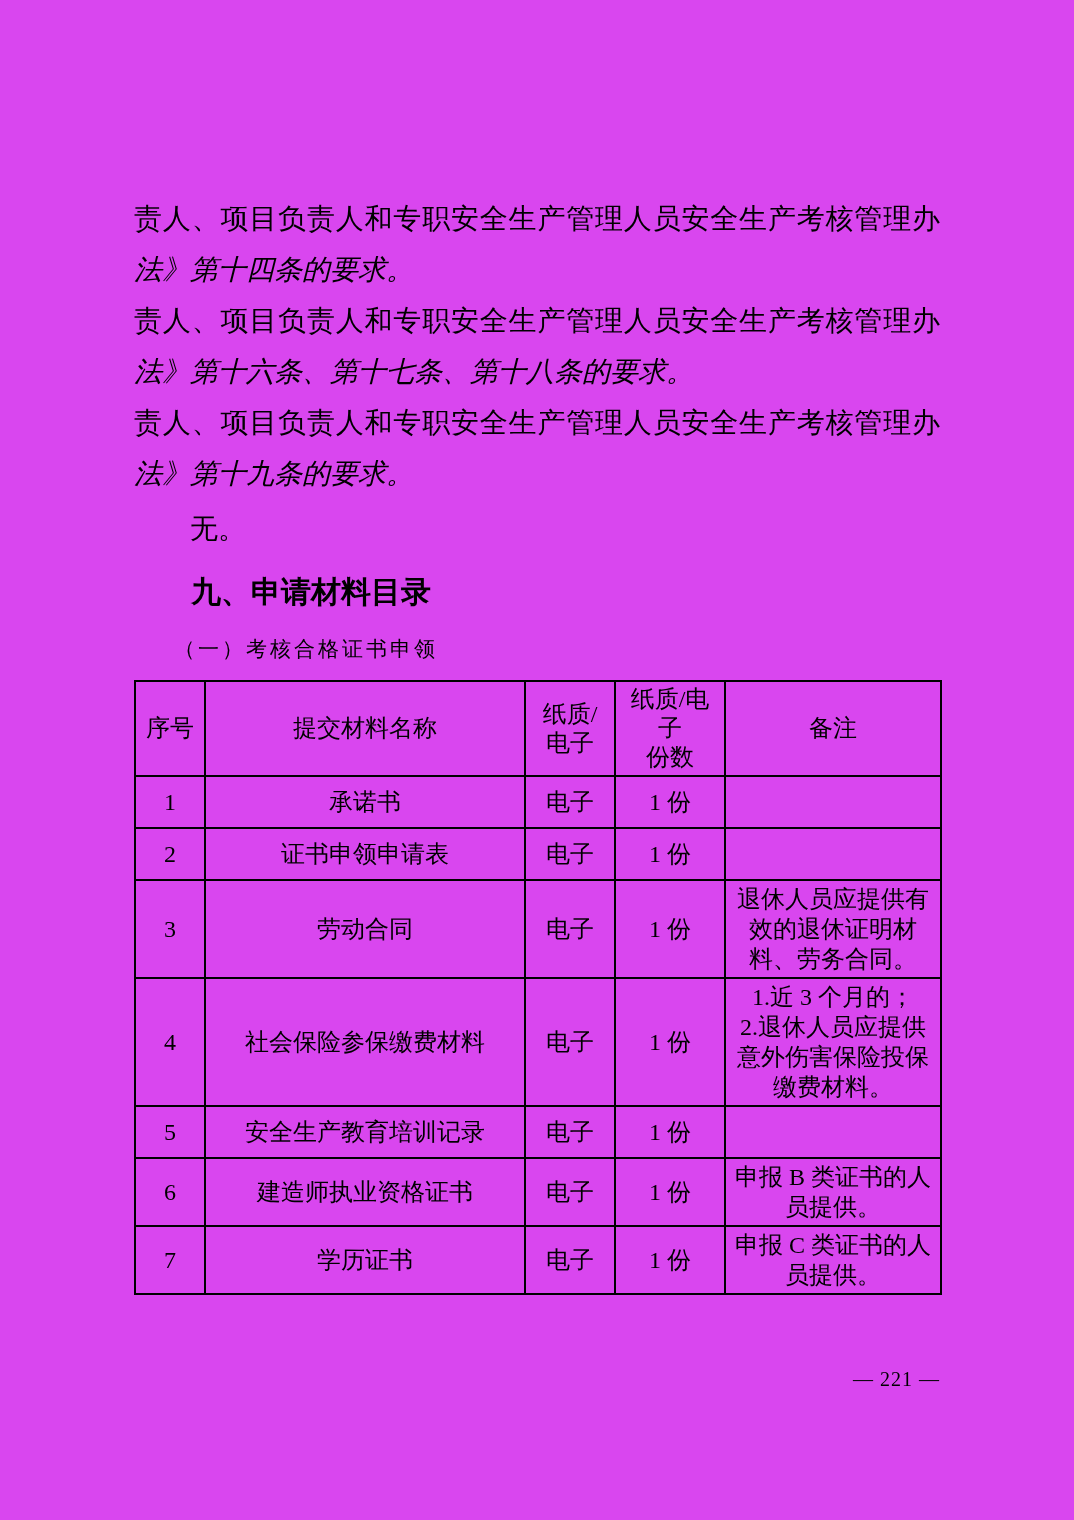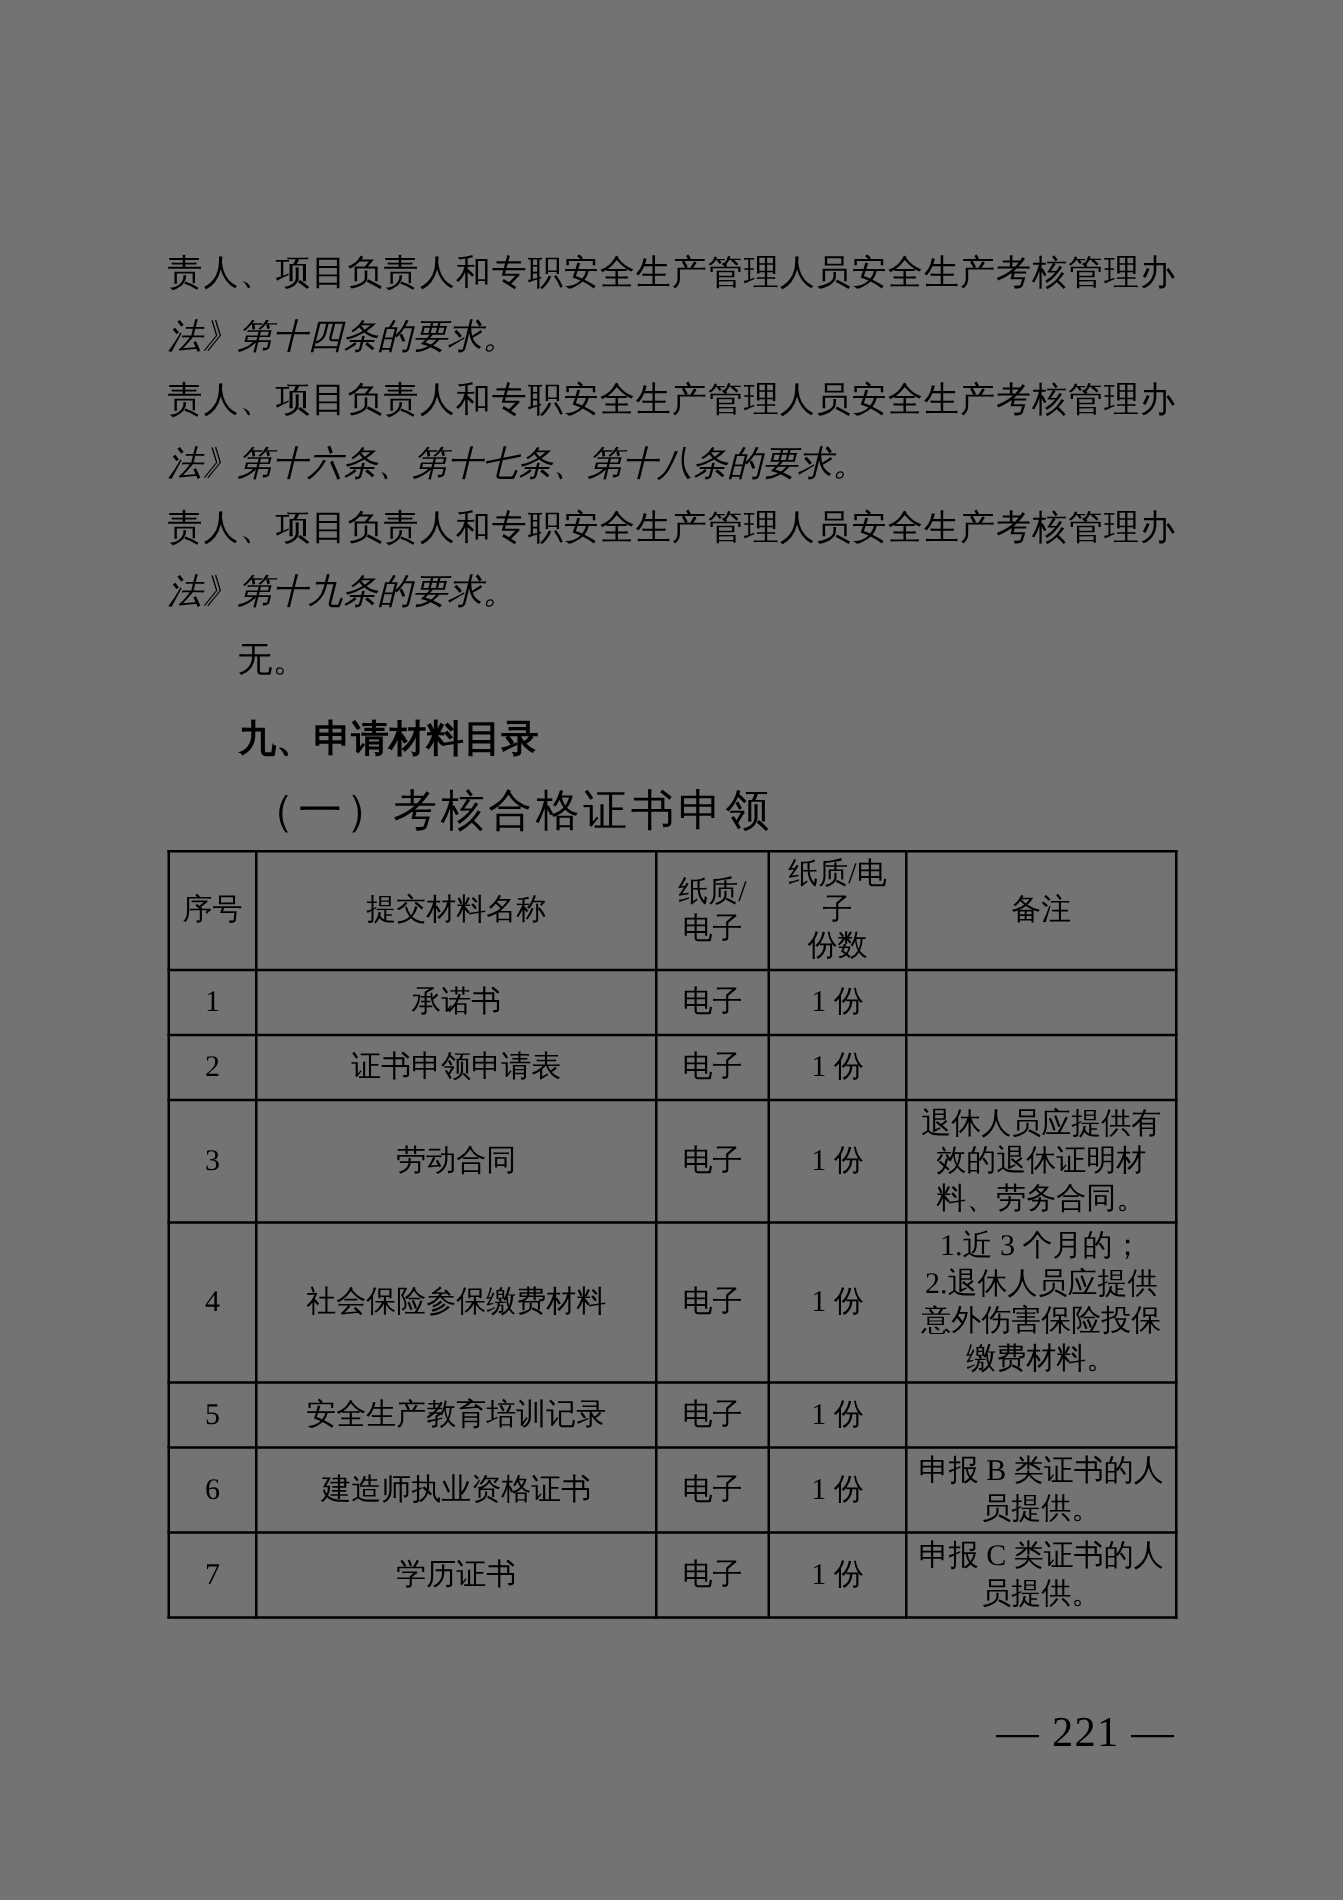--- a/index.html
+++ b/index.html
@@ -6,21 +6,21 @@
   html, body { margin: 0; padding: 0; }
   body {
     width: 1074px; height: 1520px;
     background: #ffffff;
     color: #000000;
     font-family: "Liberation Serif", "DejaVu Serif", serif;
   }
   .page {
     position: relative;
     width: 1074px; height: 1520px;
-    background: #737373;
+    background: #d946ef;
     overflow: hidden;
   }
   .content {
     position: absolute;
     left: 134px; top: 193px;
     width: 806px;
   }
   .para-line {
     font-size: 28px;
     line-height: 51px;
@@ -42,21 +42,21 @@
     text-indent: 1.9em;
     margin-top: 12px;
   }
   .none-line {
     font-size: 28px;
     line-height: 51px;
     text-indent: 2em;
     margin-top: 4px;
   }
   .subheading {
-    font-size: 35px;
+    font-size: 21px;
     line-height: 46px;
     text-indent: 1.9em;
     letter-spacing: 3px;
     margin-top: 8px;
   }
   table.materials {
     border-collapse: collapse;
     table-layout: fixed;
     width: 806px;
     margin-top: 8px;
@@ -84,21 +84,21 @@
   }
   tr.row-s  td { height: 52px; }
   tr.row-m3 td { height: 98px; }
   tr.row-m4 td { height: 112px; margin-top: 40px; }
   tr.row-b  td { height: 56px; }
   .page-num {
     position: absolute;
     left: 134px; top: 1368px;
     width: 806px;
     text-align: right;
-    font-size: 34px;
+    font-size: 20px;
     letter-spacing: 1px;
   }
 </style>
 </head>
 <body>
 
 <div class="page">
   <div class="content">
 
     <div class="para-line">责人、项目负责人和专职安全生产管理人员安全生产考核管理办</div>

